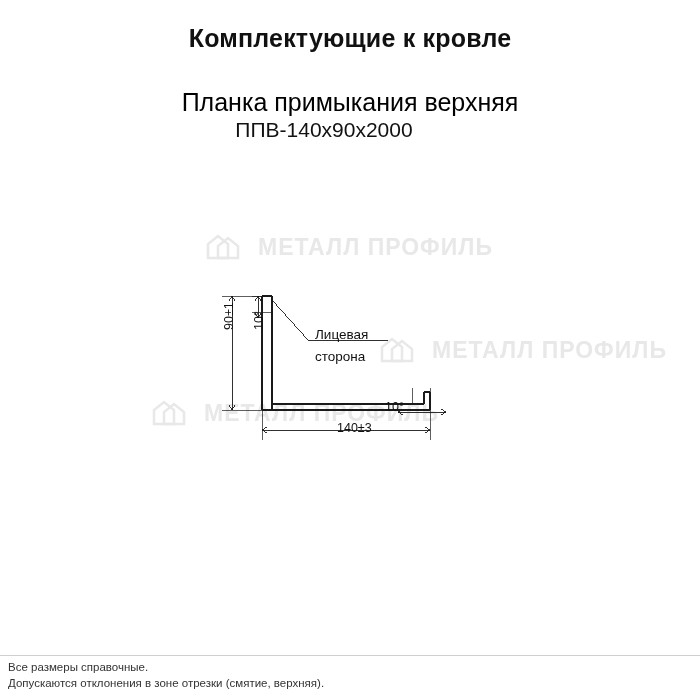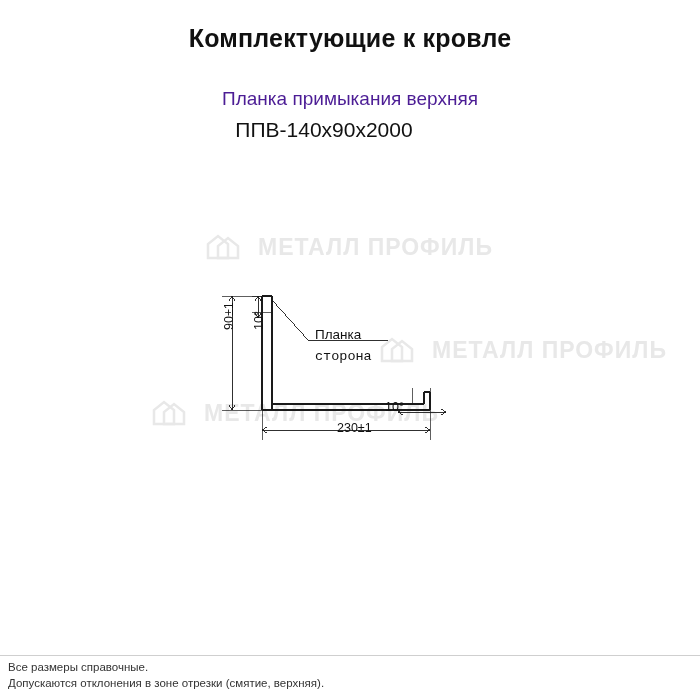--- a/index.html
+++ b/index.html
@@ -32,22 +32,22 @@
     font-weight: bold;
     letter-spacing: 0.2px;
     color: #111;
   }
   .title-sub {
     position: absolute;
     top: 88px;
     left: 0;
     width: 700px;
     text-align: center;
-    font-size: 19px;
-    color: #4c1d95;
+    font-size: 25px;
+    color: #000000;
   }
   .title-sub2 {
     position: absolute;
     top: 118px;
     left: 0;
     width: 648px;
     text-align: center;
     font-size: 21px;
     color: #111;
   }
@@ -116,21 +116,20 @@
   }
   .callout-1 {
     left: 315px;
     top: 327px;
     font-size: 13.5px;
   }
   .callout-2 {
     left: 315px;
     top: 349px;
     font-size: 13.5px;
-    font-family: Liberation Mono, monospace;
   }
 
   
   .footer {
     position: absolute;
     left: 8px;
     bottom: 8px;
     width: 684px;
     font-size: 11.5px;
     color: #333;
@@ -237,24 +236,24 @@
 
       <g stroke="#1a1a1a" stroke-width="0.9">
         <path d="M272 300 L308 340 L388 340"></path>
       </g>
 
     </g>
   </svg>
 
   <div class="dim-label dim-90">90±1</div>
   <div class="dim-label dim-10a">10°</div>
-  <div class="dim-label dim-140">230±1</div>
+  <div class="dim-label dim-140">140±3</div>
   <div class="dim-label dim-10b">10°</div>
 
-  <div class="dim-label callout-1">Планка</div>
+  <div class="dim-label callout-1">Лицевая</div>
   <div class="dim-label callout-2">сторона</div>
 
   <div class="footer-rule"></div>
   <div class="footer">
     <span class="footer-line">Все размеры справочные.</span>
     <span class="footer-line">Допускаются отклонения в зоне отрезки (смятие, верхняя).</span>
   </div>
 
 </div>
 

